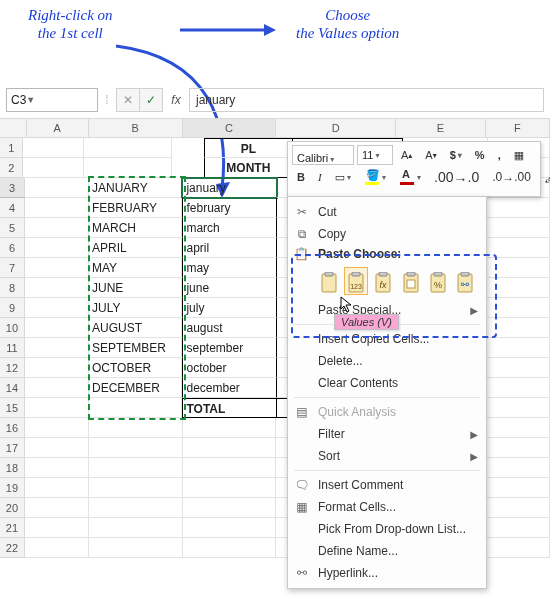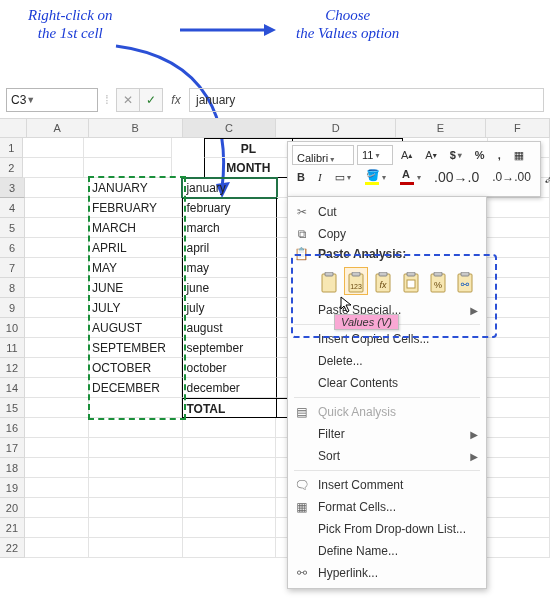--- a/index.html
+++ b/index.html
@@ -344,21 +344,21 @@
   <div class="mi">
       <span class="ic">✂</span>
       <span>Cut</span>
     </div>
   <div class="mi">
       <span class="ic">⧉</span>
       <span>Copy</span>
     </div>
   <div class="label">
       <span class="ic" style="left:6px;position:absolute;">📋</span>
-      <span>Paste Analysis:</span>
+      <span>Paste Choose:</span>
     </div>
   <div class="paste-row">
     <div class="pbtn">
         <svg viewBox="0 0 20 22">
           <rect x="3" y="2" width="14" height="18" rx="1" fill="#f7e7b3" stroke="#b89a4a"></rect>
           <rect x="6" y="0" width="8" height="4" rx="1" fill="#c9c9c9" stroke="#888"></rect>
         </svg>
       </div>
     <div class="pbtn hover">
         <svg viewBox="0 0 20 22">

